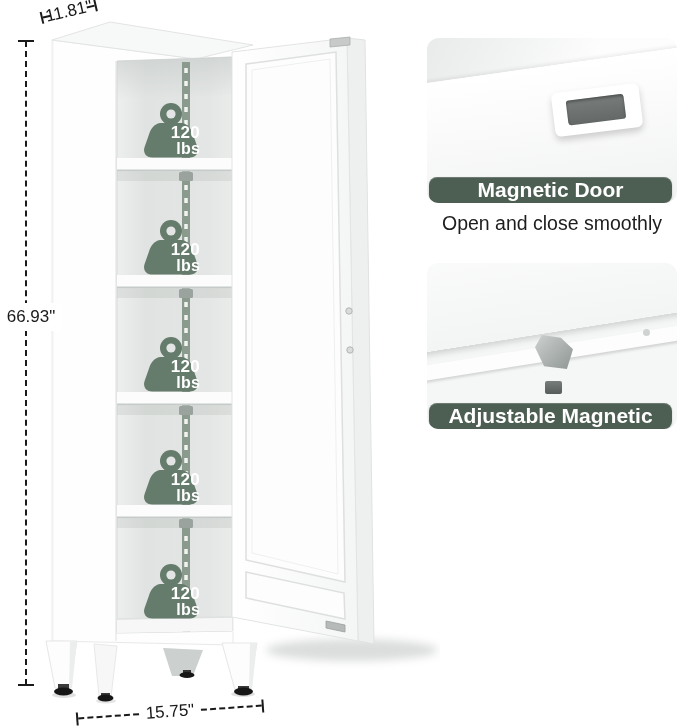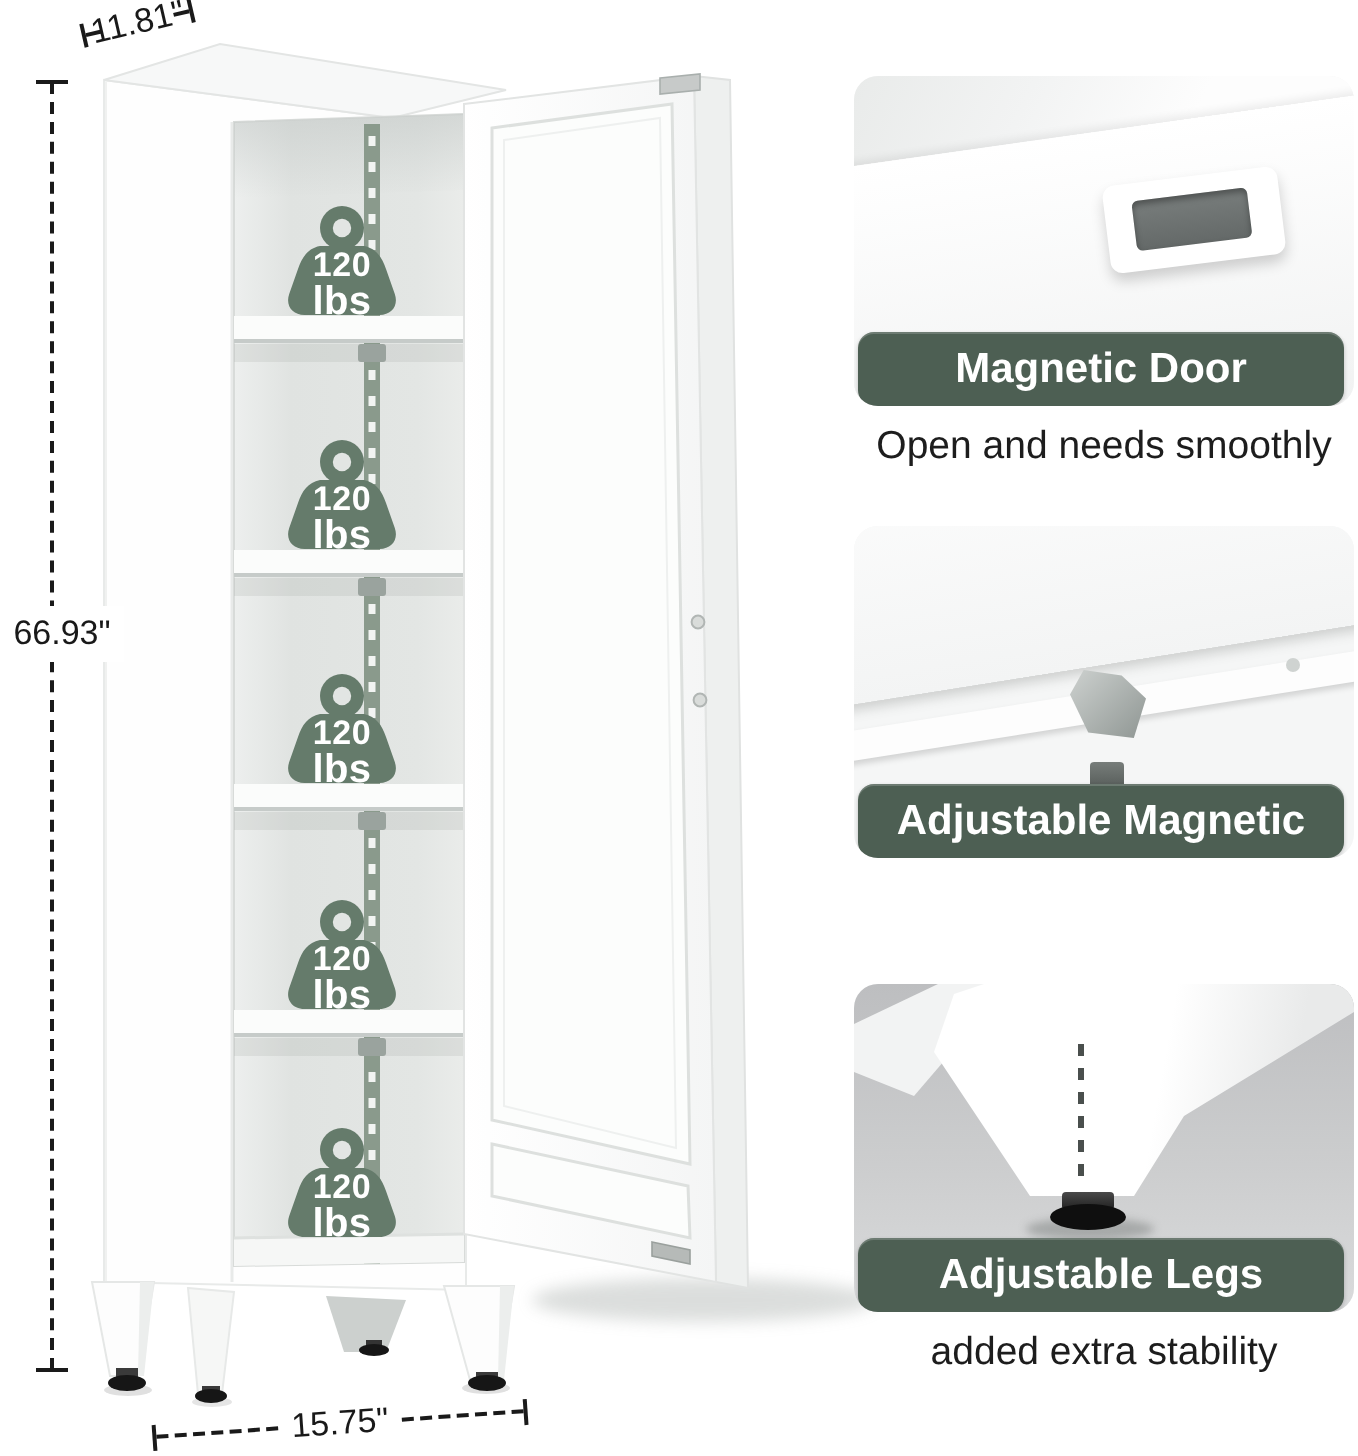--- a/index.html
+++ b/index.html
@@ -19,27 +19,27 @@
   .dim-cap{position:absolute;left:18px;width:16px;height:2px;background:#1a1a1a;}
   .dim-left-label{position:absolute;left:0;top:303px;width:62px;text-align:center;background:#fff;padding:4px 0;}
   .dim-bottom{position:absolute;left:76px;top:702px;width:188px;transform:rotate(-4deg);
     display:flex;align-items:center;}
   .dim-bottom .dashseg{flex:1;height:0;border-top:2px dashed #1a1a1a;}
   .dim-bottom .lbl{padding:0 7px;white-space:nowrap;}
   .tick-b{width:2px;height:13px;background:#1a1a1a;flex:none;}
   
   .badge{position:absolute;left:142px;width:58px;height:56px;color:var(--badge-green,#657b6b);z-index:5;}
   .badge svg{position:absolute;left:0;top:0;}
-  .badge-text{position:absolute;left:0;right:0;top:22px;text-align:center;color:#fff;
+  .badge-text{position:absolute;left:0;right:0;top:22px;text-align:right;color:#fff;
     font-weight:bold;font-size:17px;line-height:1.0;letter-spacing:.3px;}
-  .badge-text .unit{display:block;font-size:20px;letter-spacing:.2px;}
+  .badge-text .unit{display:block;font-size:16px;letter-spacing:.2px;}
   
   .panel{position:absolute;left:427px;width:250px;}
   .photo{position:relative;border-radius:12px;overflow:hidden;background:#f5f6f6;}
-  .banner{position:absolute;bottom:0;left:2px;right:5px;height:37px;border-radius:8px;
+  .banner{position:absolute;bottom:0;left:2px;right:5px;height:26px;border-radius:8px;
     background:var(--banner-green,#4d5f53);color:#fff;font-weight:bold;font-size:21px;
     display:flex;align-items:center;justify-content:center;
     box-shadow:inset 0 1px 0 rgba(255,255,255,.18),0 1px 2px rgba(0,0,0,.22);}
   .caption{margin-top:9px;text-align:center;font-size:19.5px;color:#1d1d1d;}
   
   .p1-bg{position:absolute;inset:0;background:linear-gradient(115deg,#e9ebea 0%,#f2f3f3 28%,#fdfdfd 55%);}
   .p1-slab{position:absolute;left:-30px;top:26px;width:340px;height:150px;
     background:linear-gradient(#ffffff,#f1f2f2);transform:rotate(-8deg);
     box-shadow:0 -2px 4px rgba(0,0,0,.07);}
   .p1-handle{position:absolute;left:126px;top:50px;width:88px;height:44px;border-radius:6px;
@@ -242,45 +242,30 @@
     <div class="photo" style="height:165px;">
       <div class="p1-bg"></div>
       <div class="p1-slab"></div>
       <div class="p1-handle">
         <div class="p1-handle-inner"></div>
       </div>
       <div class="banner">
         <span>Magnetic Door</span>
       </div>
     </div>
-    <div class="caption">Open and needs smoothly</div>
+    <div class="caption">Open and close smoothly</div>
   </div>
 
   <div class="panel" style="top:263px;">
     <div class="photo" style="height:166px;">
       <div class="p2-ceiling"></div>
       <div class="p2-shelf"></div>
       <div class="p2-hole"></div>
       <div class="p2-clip"></div>
       <div class="p2-slot"></div>
       <div class="banner">
         <span>Adjustable Magnetic</span>
       </div>
     </div>
   </div>
 
-  <div class="panel" style="top:492px;">
-    <div class="photo" style="height:164px;">
-      <div class="p3-bg"></div>
-      <div class="p3-other-leg"></div>
-      <div class="p3-leg"></div>
-      <div class="p3-dashes"></div>
-      <div class="p3-shadow"></div>
-      <div class="p3-stem"></div>
-      <div class="p3-pad"></div>
-      <div class="banner">
-        <span>Adjustable Legs</span>
-      </div>
-    </div>
-    <div class="caption">added extra stability</div>
-  </div>
 
 </div>
 
 </body></html>

